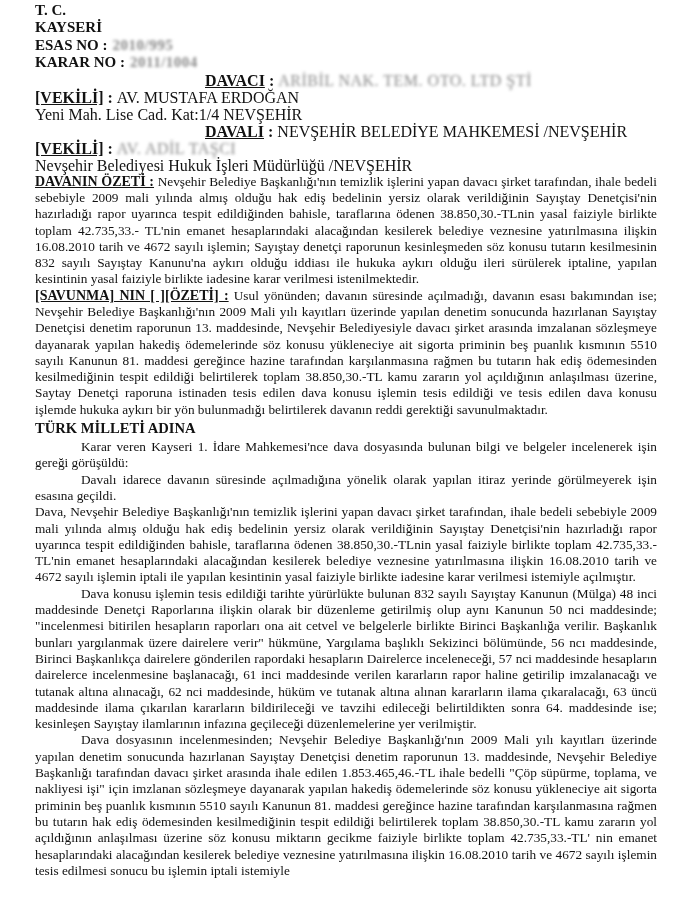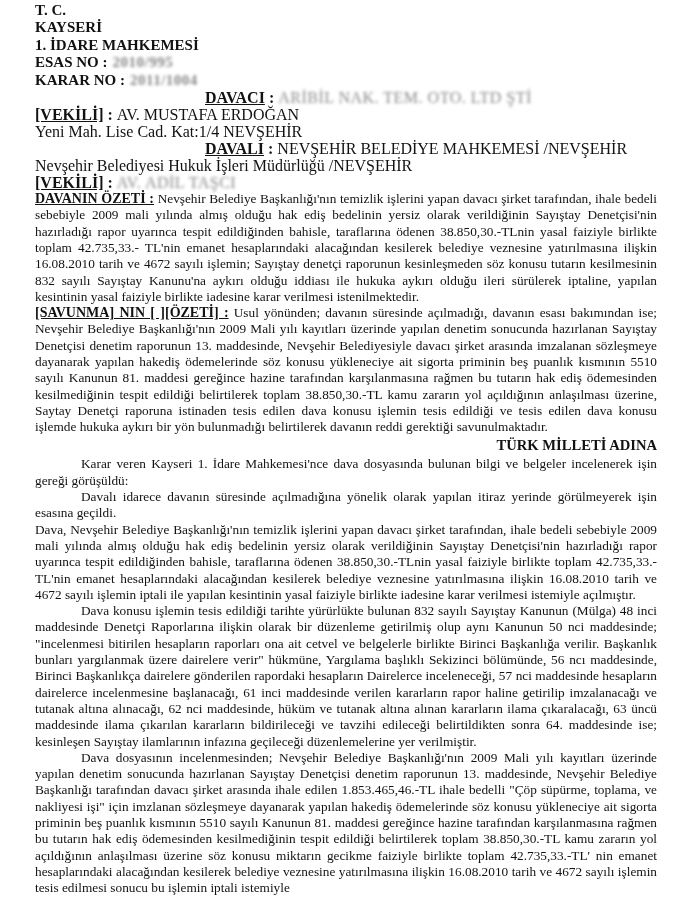--- a/index.html
+++ b/index.html
@@ -44,52 +44,51 @@
   }
   .para.firstline { text-indent: 46px; }
 
   .inline-label {
     font-weight: bold;
     text-decoration: underline;
     font-size: 14px;
   }
 
   .center-head {
-    text-align: right;
+    text-align: left;
     font-weight: bold;
     font-size: 14.6px;
     line-height: 19px;
     margin: 1px 0 1px 0;
   }
 </style>
 </head>
 <body>
 
 <div class="page">
 
 
   <div class="court-block">
     <div class="court-line">T. C.</div>
     <div class="court-line">KAYSERİ</div>
-    <div class="court-line">1. İDARE MAHKEMESİ</div>
     <div class="court-line"><span>ESAS NO :</span><span class="val redacted">2010/995</span></div>
     <div class="court-line"><span>KARAR NO :</span><span class="val redacted">2011/1004</span></div>
   </div>
 
   <div class="party-line center-ind"><span class="label-u">DAVACI</span><span class="colon"> : </span><span class="redacted">ARİBİL NAK. TEM. OTO. LTD ŞTİ</span></div>
 
   <div class="party-line"><span class="label-u">[VEKİLİ]</span><span class="colon"> : </span><span>AV. MUSTAFA ERDOĞAN</span></div>
 
   <div class="party-line">Yeni Mah. Lise Cad. Kat:1/4 NEVŞEHİR</div>
 
   <div class="party-line center-ind"><span class="label-u">DAVALI</span><span class="colon"> : </span><span>NEVŞEHİR BELEDİYE MAHKEMESİ /NEVŞEHİR</span></div>
 
+  <div class="party-line"><span class="label-u">[VEKİLİ]</span><span class="colon"> : </span><span class="redacted">AV. ADİL TAŞCI</span></div>
+
   <div class="party-line">Nevşehir Belediyesi Hukuk İşleri Müdürlüğü /NEVŞEHİR</div>
-
-  <div class="party-line"><span class="label-u">[VEKİLİ]</span><span class="colon"> : </span><span class="redacted">AV. ADİL TAŞCI</span></div>
 
   <p class="para"><span class="inline-label">DAVANIN ÖZETİ :</span> <span>Nevşehir Belediye Başkanlığı'nın temizlik işlerini yapan davacı şirket tarafından, ihale bedeli sebebiyle 2009 mali yılında almış olduğu hak ediş bedelinin yersiz olarak verildiğinin Sayıştay Denetçisi'nin hazırladığı rapor uyarınca tespit edildiğinden bahisle, taraflarına ödenen 38.850,30.-TLnin yasal faiziyle birlikte toplam 42.735,33.- TL'nin emanet hesaplarındaki alacağından kesilerek belediye veznesine yatırılmasına ilişkin 16.08.2010 tarih ve 4672 sayılı işlemin; Sayıştay denetçi raporunun kesinleşmeden söz konusu tutarın kesilmesinin 832 sayılı Sayıştay Kanunu'na aykırı olduğu iddiası ile hukuka aykırı olduğu ileri sürülerek iptaline, yapılan kesintinin yasal faiziyle birlikte iadesine karar verilmesi istenilmektedir.</span></p>
 
   <p class="para"><span class="inline-label">[SAVUNMA] NIN [ ][ÖZETİ] :</span> <span>Usul yönünden; davanın süresinde açılmadığı, davanın esası bakımından ise; Nevşehir Belediye Başkanlığı'nın 2009 Mali yılı kayıtları üzerinde yapılan denetim sonucunda hazırlanan Sayıştay Denetçisi denetim raporunun 13. maddesinde, Nevşehir Belediyesiyle davacı şirket arasında imzalanan sözleşmeye dayanarak yapılan hakediş ödemelerinde söz konusu yükleneciye ait sigorta priminin beş puanlık kısmının 5510 sayılı Kanunun 81. maddesi gereğince hazine tarafından karşılanmasına rağmen bu tutarın hak ediş ödemesinden kesilmediğinin tespit edildiği belirtilerek toplam 38.850,30.-TL kamu zararın yol açıldığının anlaşılması üzerine, Saytay Denetçi raporuna istinaden tesis edilen dava konusu işlemin tesis edildiği ve tesis edilen dava konusu işlemde hukuka aykırı bir yön bulunmadığı belirtilerek davanın reddi gerektiği savunulmaktadır.</span></p>
 
   <div class="center-head">TÜRK MİLLETİ ADINA</div>
 
   <p class="para firstline">Karar veren Kayseri 1. İdare Mahkemesi'nce dava dosyasında bulunan bilgi ve belgeler incelenerek işin gereği görüşüldü:</p>
   <p class="para firstline">Davalı idarece davanın süresinde açılmadığına yönelik olarak yapılan itiraz yerinde görülmeyerek işin esasına geçildi.</p>
   <p class="para">Dava, Nevşehir Belediye Başkanlığı'nın temizlik işlerini yapan davacı şirket tarafından, ihale bedeli sebebiyle 2009 mali yılında almış olduğu hak ediş bedelinin yersiz olarak verildiğinin Sayıştay Denetçisi'nin hazırladığı rapor uyarınca tespit edildiğinden bahisle, taraflarına ödenen 38.850,30.-TLnin yasal faiziyle birlikte toplam 42.735,33.- TL'nin emanet hesaplarındaki alacağından kesilerek belediye veznesine yatırılmasına ilişkin 16.08.2010 tarih ve 4672 sayılı işlemin iptali ile yapılan kesintinin yasal faiziyle birlikte iadesine karar verilmesi istemiyle açılmıştır.</p>

